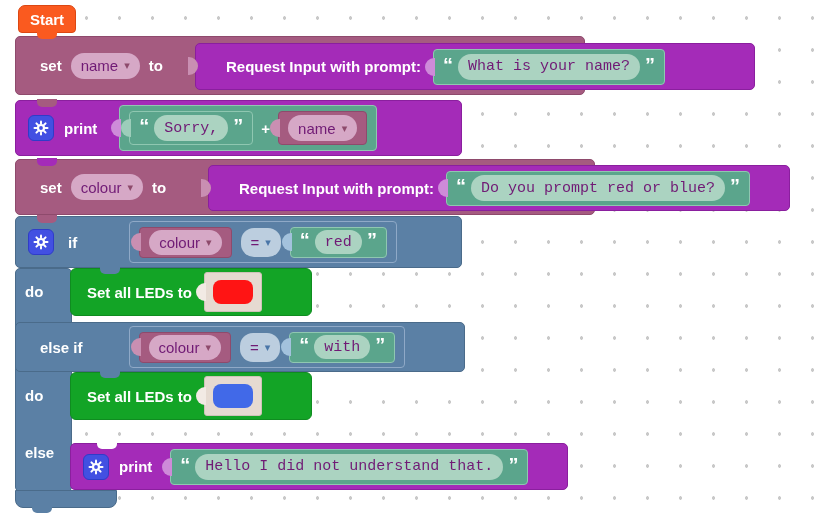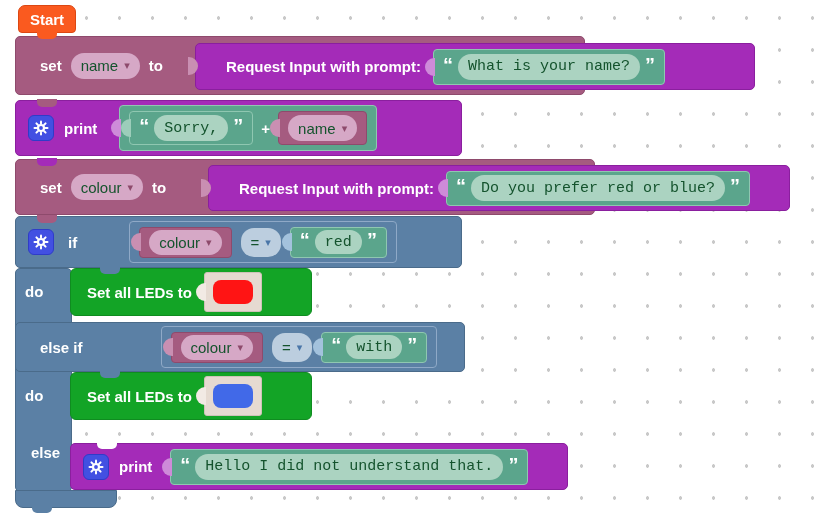--- a/index.html
+++ b/index.html
@@ -6,21 +6,21 @@
   #canvas{
     position:relative; width:820px; height:519px; overflow:hidden;
     background:#ffffff;
     background-image:radial-gradient(circle, #c9c9c9 1.6px, transparent 1.9px);
     background-size:33px 32px; background-position:4px 2px;
     font-family:"Liberation Sans", sans-serif;
     text-align:center;
   }
   .block{position:absolute; box-sizing:border-box; display:flex; align-items:center;}
   .lbl{color:#fff; font-weight:bold; font-size:15px; white-space:nowrap;}
-  .fieldtxt{color:#14532d; font-size:15px; white-space:nowrap;}
+  .fieldtxt{color:#701a75; font-size:15px; white-space:nowrap;}
   .pill{display:inline-flex; align-items:center; gap:6px; border-radius:13px; padding:2px 10px; height:22px;}
   .quote{color:#fff; font-weight:bold; font-size:20px; line-height:1; position:relative; top:-2px;}
   .arrow{font-size:11px; line-height:1;}
 
   .rose{background:#A55B80; border:1px solid #8E4A6C; border-radius:5px;}
   .purple{background:#A42BB8; border:1px solid #8A1F9E; border-radius:5px;}
   .teal{background:#5BA58C; border:1px solid #8FC7B1; border-radius:4px;}
   .blue{background:#5B80A5; border:1px solid #4A6B8A; border-radius:5px;}
   .compare{background:#5B80A5; border:1px solid #8FA9C7; border-radius:4px;}
   .green{background:#13A426; border:1px solid #0F8C20; border-radius:6px;}
@@ -129,21 +129,21 @@
     <span class="lbl">to</span>
   </div>
   <div class="nub nub-rose" style="left:201px; top:179px; border-radius:0 9px 9px 0; z-index:3;"></div>
 
   <div class="block purple" style="left:208px; top:165px; width:582px; height:46px; padding-left:30px; gap:12px; z-index:2;">
     <span class="lbl">Request Input with prompt:</span>
     <div class="valblock teal" style="height:33px;">
       <span class="nub nub-purple"></span>
       <span class="quote">“</span>
       <span class="pill teal-field">
-        <span class="fieldtxt">Do you prefer red or blue?</span>
+        <span class="fieldtxt">Do you prompt red or blue?</span>
       </span>
       <span class="quote">”</span>
     </div>
   </div>
 
   <div class="seam" style="left:37px; top:215px; background:#A55B80;"></div>
 
   <div class="block blue" style="left:15px; top:216px; width:447px; height:52px; padding-left:12px; gap:14px;">
     <span class="gear">
       <svg width="16" height="16" viewBox="0 0 16 16">
@@ -190,21 +190,21 @@
   <div class="seam" style="left:100px; top:267px; background:#5B80A5; height:7px;"></div>
 
   <div class="block green" style="left:70px; top:268px; width:242px; height:48px; padding-left:16px; gap:12px;">
     <span class="lbl">Set all LEDs to</span>
     <div class="swatch-holder">
       <span class="nub nub-cream"></span>
       <span class="swatch" style="background: rgb(255, 20, 20);"></span>
     </div>
   </div>
 
-  <div class="block blue" style="left:15px; top:322px; width:450px; height:50px; padding-left:24px;gap:32px;">
+  <div class="block blue" style="left:15px; top:322px; width:450px; height:50px; padding-left:24px;">
     <span class="lbl">else if</span>
     <div class="valblock compare" style="height:40px; gap:9px; margin-left:46px;">
       <div class="innerblock rose" style="height:29px;">
         <span class="nub nub-rose"></span>
         <span class="pill rose-field" style="height:21px;">
           <span class="fieldtxt">colour</span>
           <span class="arrow" style="color:#8E4A6C;">▾</span>
         </span>
       </div>
       <span class="pill op-field" style="height:25px;">
@@ -226,21 +226,21 @@
   <div class="seam" style="left:100px; top:371px; background:#5B80A5; height:7px;"></div>
 
   <div class="block green" style="left:70px; top:372px; width:242px; height:48px; padding-left:16px; gap:12px;">
     <span class="lbl">Set all LEDs to</span>
     <div class="swatch-holder">
       <span class="nub nub-cream"></span>
       <span class="swatch" style="background: rgb(65, 105, 232);"></span>
     </div>
   </div>
 
-  <span class="lbl spinelbl" style="left:31px; top:444px;">else</span>
+  <span class="lbl spinelbl" style="left:25px; top:444px;">else</span>
   <div class="seam" style="left:97px; top:442px; background:#ffffff; height:7px;"></div>
 
   <div class="block purple" style="left:70px; top:443px; width:498px; height:47px; padding-left:12px; gap:10px;">
     <span class="gear">
       <svg width="16" height="16" viewBox="0 0 16 16">
         <g stroke="#fff" stroke-width="2" stroke-linecap="round">
           <line x1="8" y1="1.5" x2="8" y2="3.5"></line>
             <line x1="8" y1="12.5" x2="8" y2="14.5"></line>
           <line x1="1.5" y1="8" x2="3.5" y2="8"></line>
             <line x1="12.5" y1="8" x2="14.5" y2="8"></line>

